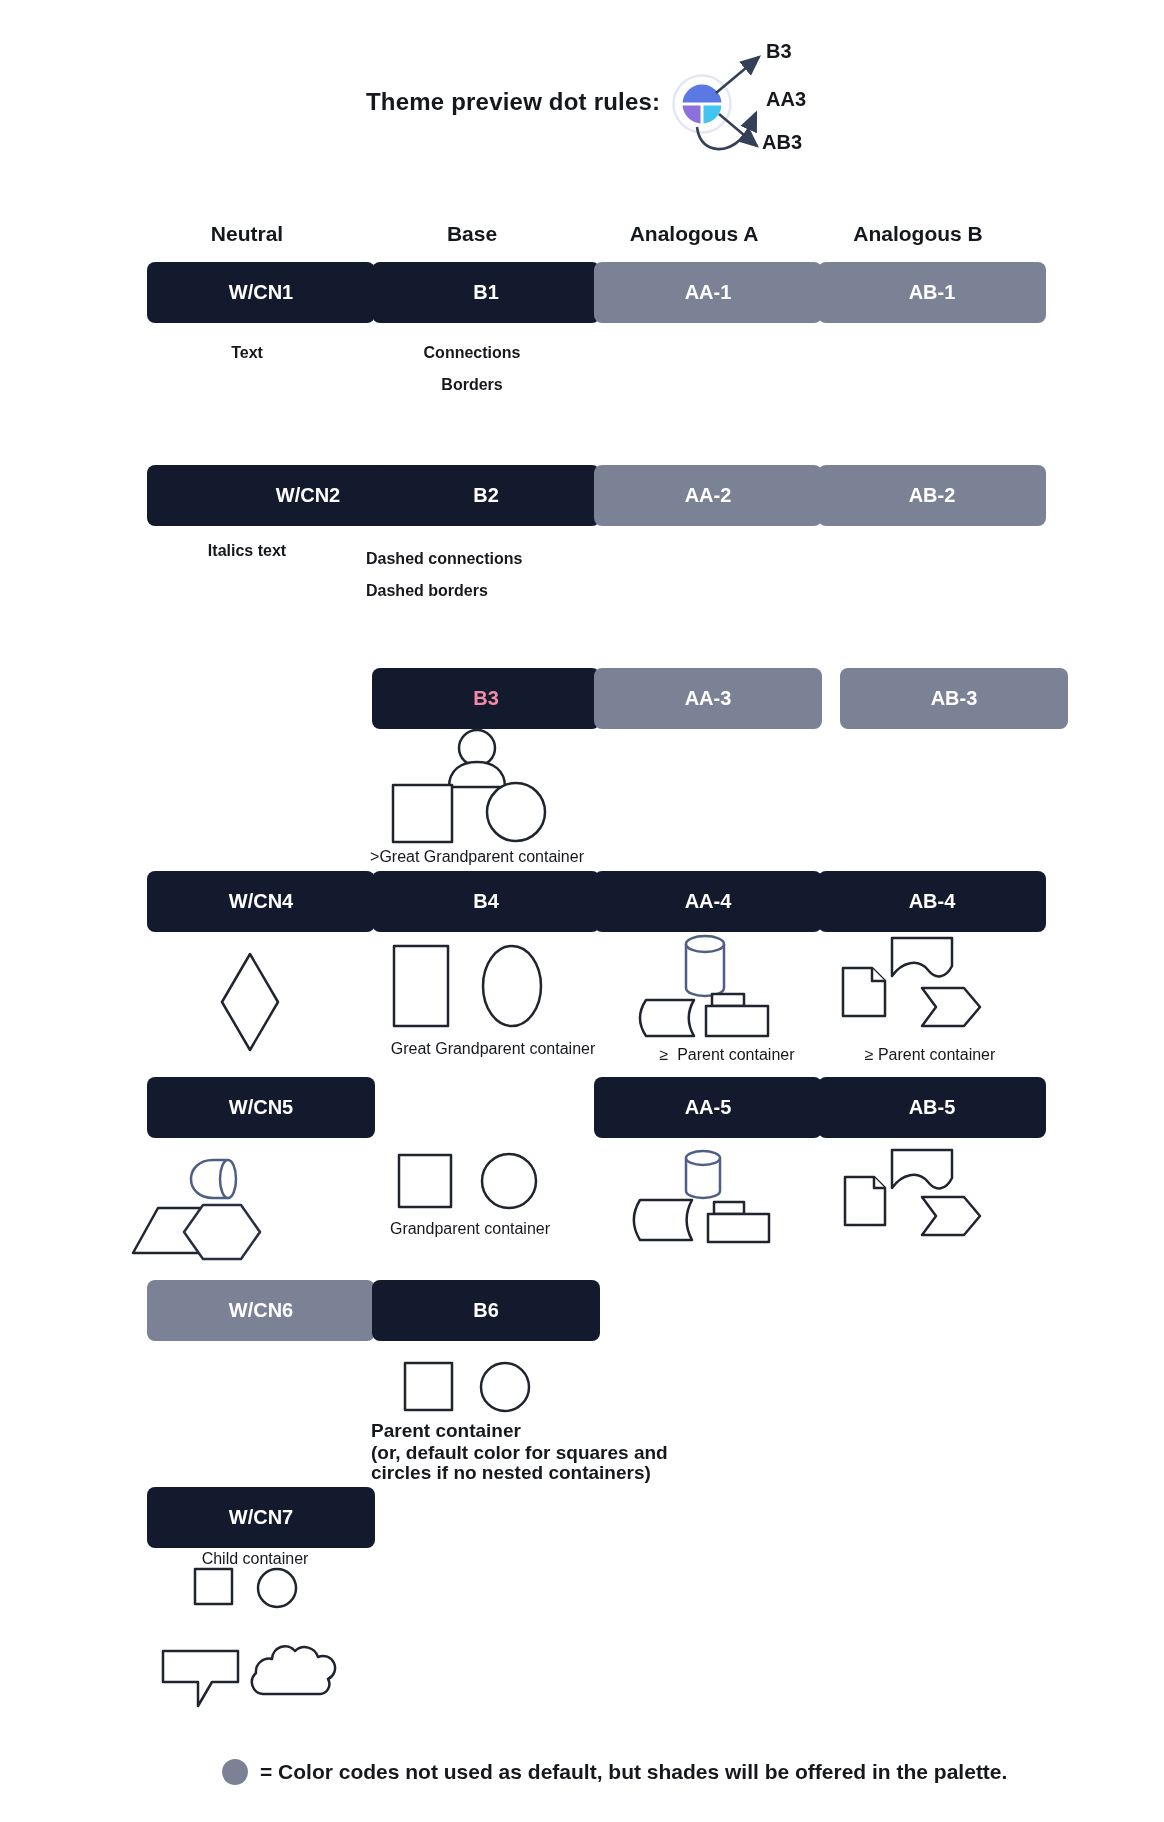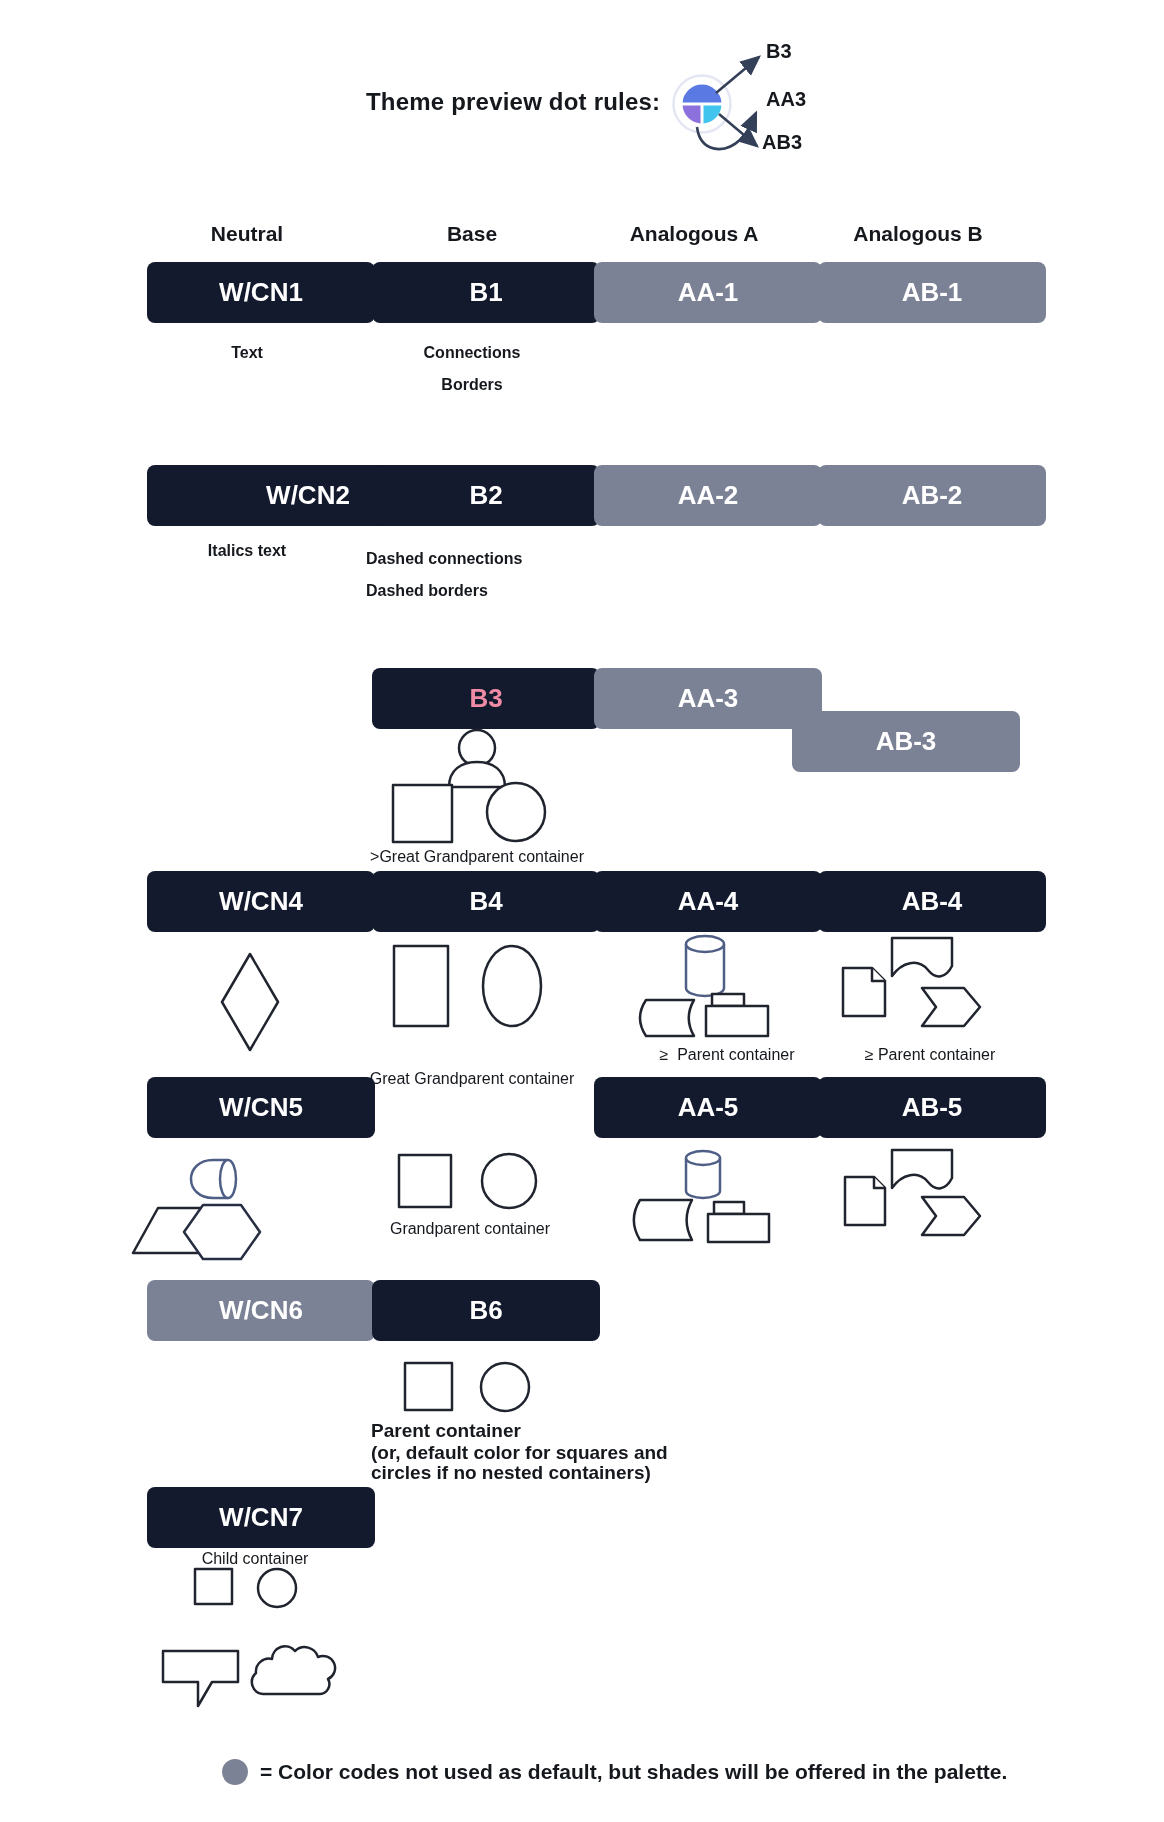--- a/index.html
+++ b/index.html
@@ -3,21 +3,21 @@
 <meta charset="utf-8">
 <style>
   html,body{margin:0;padding:0;background:#fff;}
   #canvas{position:relative;width:1164px;height:1822px;background:#fff;overflow:hidden;
           font-family:"Liberation Sans","DejaVu Sans",sans-serif;color:var(--ink,#15181D);}
   .abs{position:absolute;}
   .title{font-size:24px;font-weight:600;letter-spacing:0.2px;}
   .ptr-label{font-size:20px;font-weight:600;}
   .col-header{font-size:21px;font-weight:700;transform:translateX(-50%);white-space:nowrap;}
   .swatch{position:absolute;width:228px;height:61px;border-radius:8px;display:flex;
-          align-items:center;justify-content:center;font-size:26px;font-weight:700;color:#fff;}
+          align-items:center;justify-content:center;font-size:20px;font-weight:700;color:#fff;}
   .swatch.dark{background:var(--dark,#131A2D);}
   .swatch.gray{background:var(--gray,#7C8295);}
   .swatch.pink-label{color:var(--pink,#F08BA5);}
   .cap{font-size:16px;font-weight:700;white-space:nowrap;}
   .cap.center{transform:translateX(-50%);}
   .shape-cap{font-size:16px;font-weight:400;white-space:pre;}
   .shape-cap.center{transform:translateX(-50%);}
   .note-line{font-size:19px;font-weight:700;white-space:nowrap;}
   .footer-text{font-size:21px;font-weight:700;white-space:nowrap;}
   .legend-dot{position:absolute;width:26px;height:26px;border-radius:50%;background:var(--gray,#7C8295);}
@@ -67,21 +67,21 @@
   <div class="swatch dark" style="left:147px;top:465px;padding-left:47px;">W/CN2</div>
   <div class="swatch dark" style="left:372px;top:465px;">B2</div>
   <div class="swatch gray" style="left:594px;top:465px;">AA-2</div>
   <div class="swatch gray" style="left:818px;top:465px;">AB-2</div>
   <div class="abs cap center" style="left:247px;top:542px;">Italics text</div>
   <div class="abs cap" style="left:366px;top:550px;">Dashed connections</div>
   <div class="abs cap" style="left:366px;top:582px;">Dashed borders</div>
 
   <div class="swatch dark pink-label" style="left:372px;top:668px;">B3</div>
   <div class="swatch gray" style="left:594px;top:668px;">AA-3</div>
-  <div class="swatch gray" style="left:792px;top:668px;margin-top:43px;">AB-3</div>
+  <div class="swatch gray" style="left:840px;top:668px;">AB-3</div>
 
   <svg class="abs" style="left:375px;top:718px;" width="200" height="135" viewBox="0 0 200 135">
     <circle class="blk" cx="102" cy="30" r="18"></circle>
     <path class="blk" d="M74,69 C74,52 86,44 102,44 C118,44 130,52 130,69 Z"></path>
     <rect class="blk" x="18" y="67" width="59" height="57"></rect>
     <circle class="blk" cx="141" cy="94" r="29"></circle>
   </svg>
   <div class="abs shape-cap center" style="left:477px;top:848px;">&gt;Great Grandparent container</div>
 
   <div class="swatch dark" style="left:147px;top:871px;">W/CN4</div>
@@ -90,21 +90,21 @@
   <div class="swatch dark" style="left:818px;top:871px;">AB-4</div>
 
   <svg class="abs" style="left:210px;top:950px;" width="80" height="105" viewBox="0 0 80 105">
     <polygon class="blk" points="40,4 68,52 40,100 12,52"></polygon>
   </svg>
 
   <svg class="abs" style="left:380px;top:940px;" width="180" height="92" viewBox="0 0 180 92">
     <rect class="blk" x="14" y="6" width="54" height="80"></rect>
     <ellipse class="blk" cx="132" cy="46" rx="29" ry="40"></ellipse>
   </svg>
-  <div class="abs shape-cap center" style="left:472px;top:1040px;margin-top:30px;">Great Grandparent container</div>
+  <div class="abs shape-cap center" style="left:493px;top:1040px;">Great Grandparent container</div>
 
   <svg class="abs" style="left:620px;top:930px;" width="165" height="112" viewBox="0 0 165 112">
     <path class="cyl" d="M66,14 L66,58 A19,8 0 0 0 104,58 L104,14"></path>
     <ellipse class="cyl" cx="85" cy="14" rx="19" ry="8"></ellipse>
     <path class="blk" d="M26,70 L74,70 C67,82 67,94 74,106 L26,106 C18,94 18,82 26,70 Z"></path>
     <rect class="blk" x="92" y="64" width="32" height="12"></rect>
     <rect class="blk" x="86" y="76" width="62" height="30"></rect>
   </svg>
   <div class="abs shape-cap center" style="left:727px;top:1046px;">≥  Parent container</div>
 

